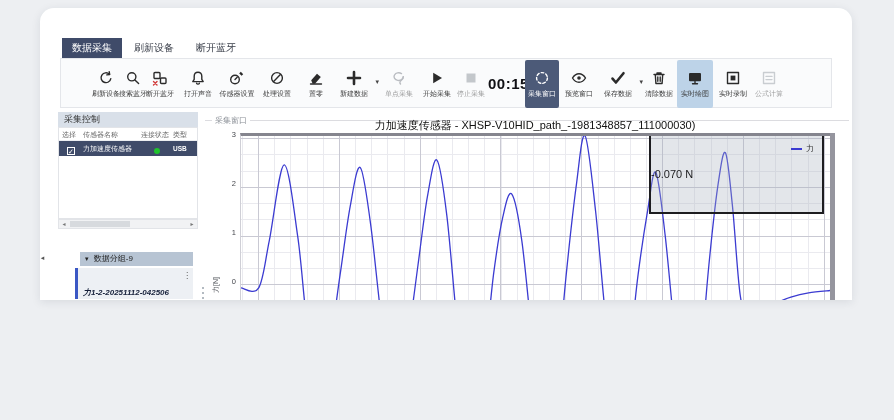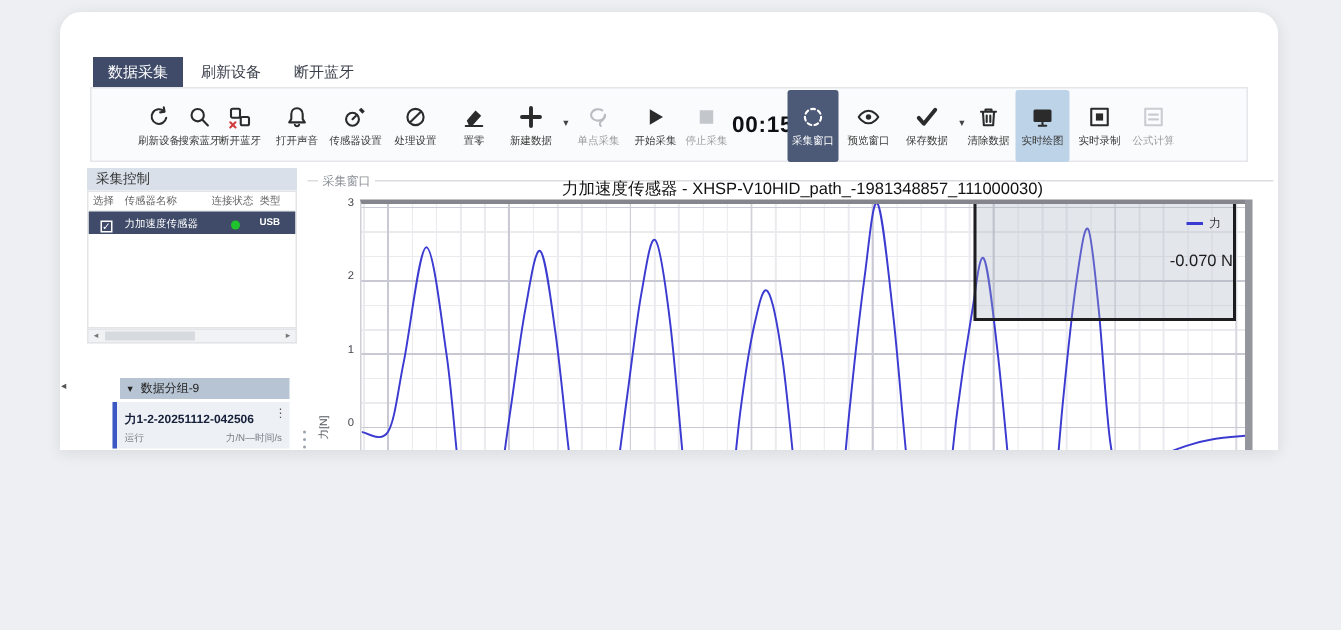--- a/index.html
+++ b/index.html
@@ -48,22 +48,22 @@
              border:1px solid #e2e4e8; }
   #hscroll .arr { position:absolute; top:0; width:10px; height:8px; font-size:6px; color:#777;
                   text-align:center; line-height:8px; cursor:default; }
   #hscroll .thumb { position:absolute; left:11px; top:1px; width:60px; height:6px; background:#d7dade; }
 
   #group-row { position:absolute; left:40px; top:244px; width:113px; height:14px; background:#b7c4d3;
                font-size:8px; color:#222; line-height:14px; padding-left:5px; white-space:nowrap; overflow:hidden; }
   #group-row .caret { font-size:7px; margin-right:3px; }
   #data-item { position:absolute; left:35px; top:260px; width:118px; height:31px; background:#edf0f4;
                border-left:3px solid #3a57c4; }
-  #data-item .title { font-size:8px; font-weight:bold; color:#16203a; margin:6px 0 0 5px;
-                      white-space:nowrap; overflow:hidden; width:100px; }
+  #data-item .title { font-size:8px; font-weight:bold; color:#16203a; margin:19px 0 0 5px;
+                      white-space:nowrap; overflow:hidden; width:100px;font-style:italic; }
   #data-item .menu { position:absolute; right:2px; top:3px; font-size:8px; color:#555; }
   #data-item .sub { display:flex; justify-content:space-between; font-size:6.5px; color:#787d85;
                     margin:3px 5px 0 5px; white-space:nowrap; }
   #splitter { position:absolute; left:160px; top:272px; width:6px; height:30px; display:flex;
               flex-direction:column; align-items:center; justify-content:center; gap:3px; cursor:col-resize; }
   #splitter i { width:2px; height:2px; background:#9aa3ad; border-radius:50%; }
 
   
   #fieldset-line { position:absolute; left:165px; top:112px; width:644px; height:0;
                    border-top:1px solid #dcdce0; }
@@ -75,22 +75,22 @@
           border-top:3px solid #85858e; border-left:1px solid #cfcfd6; overflow:hidden;
           background-image:
             repeating-linear-gradient(to bottom, #c9c9d3 0 1px, transparent 1px 48.8px),
             repeating-linear-gradient(to right,  #c9c9d3 0 1px, transparent 1px 80.8px),
             repeating-linear-gradient(to bottom, #eaeaef 0 1px, transparent 1px 16.27px),
             repeating-linear-gradient(to right,  #eaeaef 0 1px, transparent 1px 16.16px);
           background-position: 0 2px, 17px 0, 0 2px, 1px 0; }
   #wave { position:absolute; left:0; top:0; }
   #selbox { position:absolute; left:408px; top:-2px; width:175px; height:80px;
             border:2px solid #1d1d20; background:rgba(168,178,190,.32); }
-  #selbox .val { position:absolute; left:0; right:0; top:32px; text-align:right;
-                 font-size:11px; color:#1c1c1e;margin-left:36px; }
+  #selbox .val { position:absolute; left:0; right:0; top:32px; text-align:left;
+                 font-size:11px; color:#1c1c1e; }
   #legend { position:absolute; right:16px; top:7px; display:flex; align-items:center; gap:4px; }
   #legend .sw { width:11px; height:2px; }
   #legend .lg { font-size:8px; color:#333; }
   .ytick { position:absolute; left:182px; width:14px; text-align:right; font-size:7.5px; color:#44464c; }
   #ylabel { position:absolute; left:168px; top:272px; font-size:7px; color:#55585e;
             transform:rotate(-90deg); transform-origin:center; white-space:nowrap; }
   #right-bar { position:absolute; left:790px; top:125px; width:5px; height:287px; background:#95959e; }
 
   #float-btn { position:absolute; left:777px; top:358px; width:23px; height:23px; border-radius:50%;
                background:#463238; border:1px solid #2c2126; display:flex; align-items:center;

